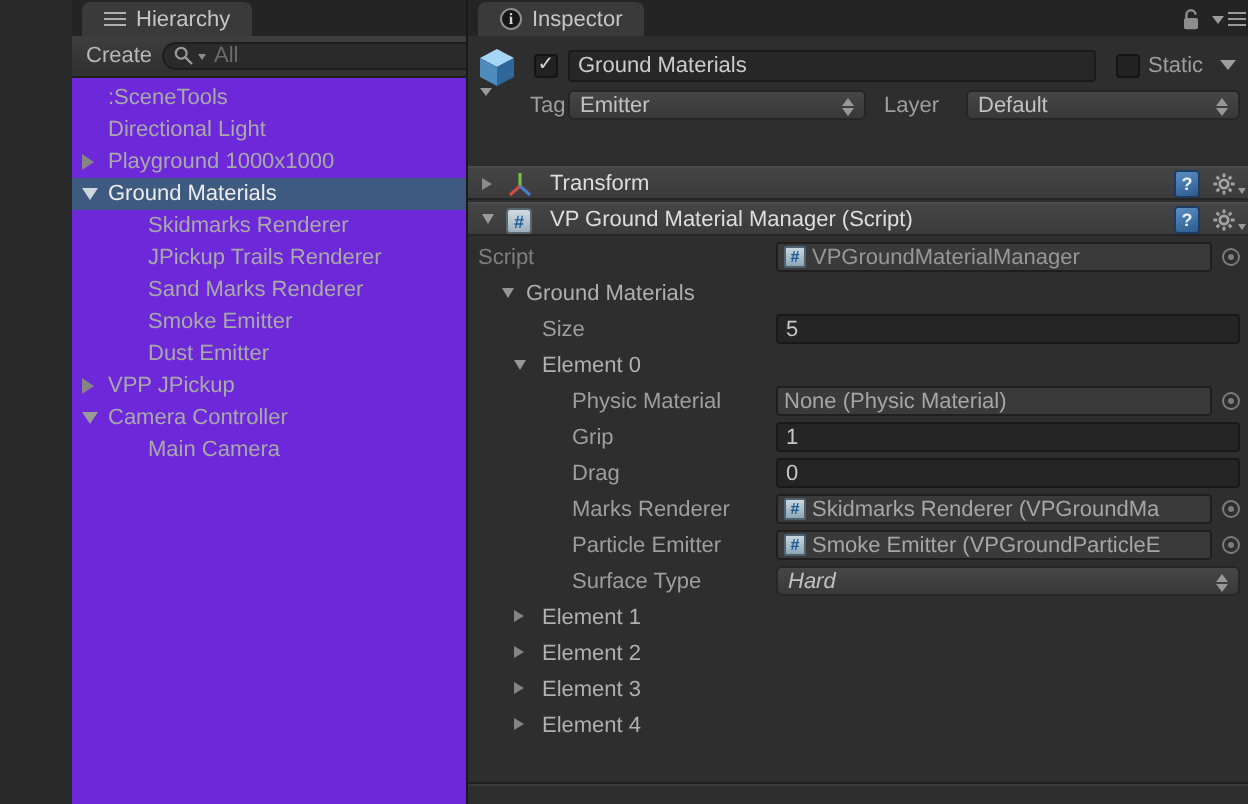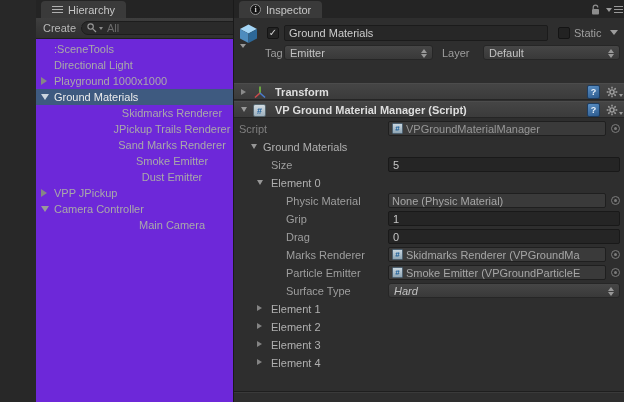--- a/index.html
+++ b/index.html
@@ -33,21 +33,21 @@
   .create .car{width:0;height:0;border-left:3.5px solid transparent;border-right:3.5px solid transparent;border-top:4px solid #9d9d9d;}
   .search{position:absolute;left:45px;top:3px;width:166px;height:14px;background:#2a2a2a;border:1px solid #1d1d1d;
           border-radius:8px;display:flex;align-items:center;padding:0 5px;gap:2px;box-sizing:border-box;}
   .search .txt{color:#6b6b6b;padding-left:2px;}
   .search .car{width:0;height:0;border-left:2.5px solid transparent;border-right:2.5px solid transparent;border-top:3px solid #8a8a8a;}
 
   
   .tree{position:absolute;top:39px;left:0;width:221px;bottom:0;background:#6d28d9;padding-top:2px;}
   .hrow{height:16px;display:flex;align-items:center;position:relative;color:#a9a9a9;}
   .hrow.sel{background:#3e5a80;color:#ececec;}
-  .d1{padding-left:18px;} .d2{padding-left:51px;justify-content:center;}
+  .d1{padding-left:18px;} .d2{padding-left:38px;}
   .tri{width:0;height:0;display:inline-block;}
   .tri.right{border-top:4px solid transparent;border-bottom:4px solid transparent;border-left:6px solid #868686;}
   .tri.down{border-left:4px solid transparent;border-right:4px solid transparent;border-top:6px solid #9a9a9a;}
   .hrow .tri{position:absolute;left:5px;}
   .hrow.sel .tri.down{border-top-color:#cdd6e0;}
 
   
   .ibody{position:absolute;top:18px;left:0;right:0;bottom:0;background:#2e2e2e;}
   .cb{position:absolute;width:12px;height:12px;background:#222222;border:1px solid #141414;border-radius:2px;
       box-sizing:border-box;display:flex;align-items:center;justify-content:center;color:#d2d2d2;
@@ -61,21 +61,21 @@
   .updn i{position:absolute;left:0;width:0;height:0;border-left:3.5px solid transparent;border-right:3.5px solid transparent;}
   .updn i.u{top:0;border-bottom:4px solid #989898;}
   .updn i.d{bottom:0;border-top:4px solid #989898;}
   .scaret{position:absolute;width:0;height:0;border-left:4px solid transparent;border-right:4px solid transparent;border-top:5px solid #9d9d9d;}
 
   .cstrip{position:absolute;left:0;right:0;height:17px;background:linear-gradient(#454545,#3b3b3b);
       border-top:1px solid #4c4c4c;border-bottom:1px solid #252525;box-sizing:border-box;}
   .cstrip .tri{position:absolute;left:7px;top:5px;}
   .cstrip .tri.right{border-top:3.5px solid transparent;border-bottom:3.5px solid transparent;border-left:5px solid #8b8b8b;}
   .cstrip .tri.down{border-left:3.5px solid transparent;border-right:3.5px solid transparent;border-top:5px solid #9a9a9a;}
-  .ctitle{position:absolute;left:41px;top:2px;font-weight:bold;color:#dedede;}
+  .ctitle{position:absolute;left:41px;top:2px;font-weight:normal;color:#dedede;}
   .book{position:absolute;left:353px;top:1px;width:13px;height:14px;background:linear-gradient(160deg,#5a8fc4,#2d5b8e);
       border:1px solid #1d3c60;border-radius:2px;color:#eaf2fb;font-size:9px;font-weight:bold;
       display:flex;align-items:center;justify-content:center;box-sizing:border-box;}
   .gear{position:absolute;left:372px;top:2px;display:flex;align-items:flex-end;gap:1px;}
   .gear .car{width:0;height:0;border-left:2.5px solid transparent;border-right:2.5px solid transparent;border-top:3px solid #9a9a9a;margin-bottom:1px;}
   .csicon{position:absolute;left:19px;top:2px;width:13px;height:13px;background:linear-gradient(#d2dbe1,#9db0bd);
       border:1px solid #57payer6a76;border:1px solid #57676f;border-radius:2px;color:#1b5e9b;font-weight:bold;font-size:9px;
       display:flex;align-items:center;justify-content:center;box-sizing:border-box;}
 
   .irow{position:absolute;left:0;right:0;height:18px;}

